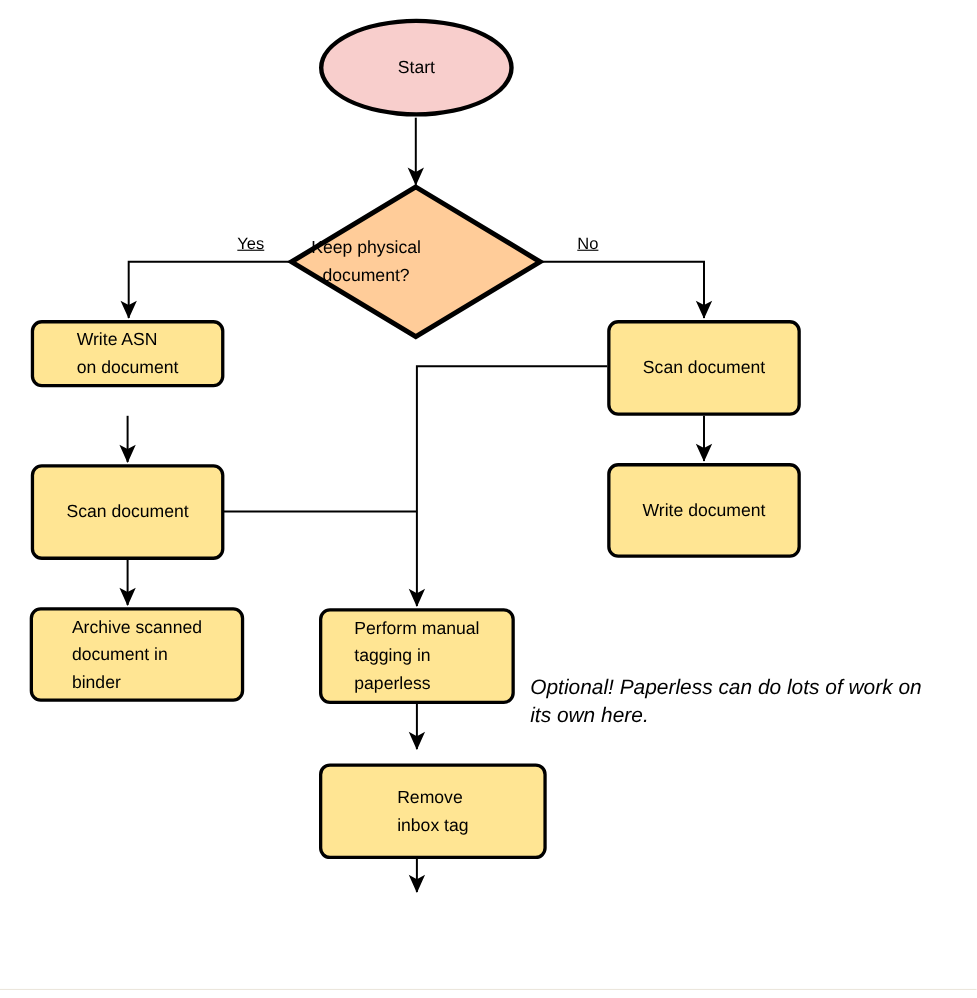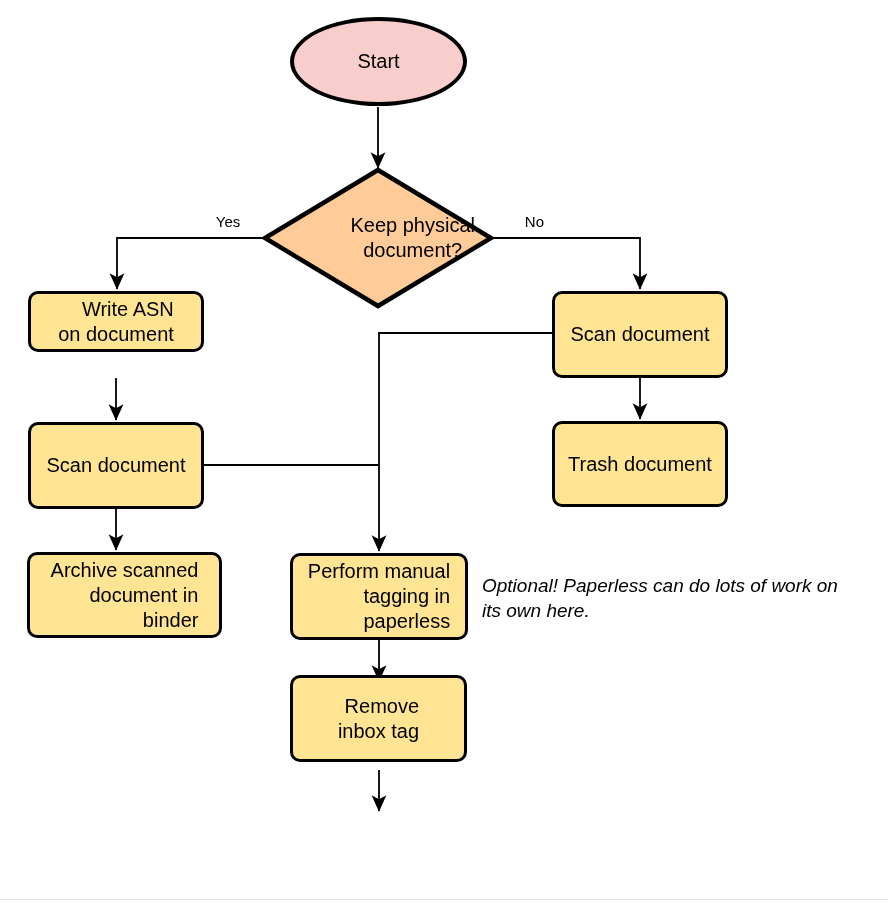--- a/index.html
+++ b/index.html
@@ -26,50 +26,51 @@
     stroke: var(--stroke, #000000);
     stroke-width: 4.5;
     stroke-linejoin: miter;
   }
   .node {
     position: absolute;
     box-sizing: border-box;
     display: flex;
     align-items: center;
     justify-content: center;
-    text-align: right;
-    font-size: 20px;
+    text-align: left;
+    font-size: 16px;
     line-height: 25px;
     white-space: pre-line;
   }
   .terminal {
     background: var(--terminal-fill, #f8cecc);
     border: 4px solid var(--stroke, #000000);
     border-radius: 50%;
   }
   .process {
     background: var(--process-fill, #ffe593);
     border: 3.5px solid var(--stroke, #000000);
     border-radius: 10px;
   }
   .decision-label {
     position: absolute;
     display: flex;
     align-items: center;
-    justify-content: flex-end;
+    justify-content: flex-start;
     text-align: center;
-    font-size: 20px;
+    font-size: 16px;
     line-height: 25px;
     white-space: pre-line;
   }
   .edge-label {
     position: absolute;
     font-size: 15px;
     text-align: center;
     line-height: 18px;
+    text-decoration: underline;
   }
   .annotation {
     position: absolute;
     font-size: 19px;
     font-style: italic;
     line-height: 25px;
     white-space: pre-line;
   }
   .page-divider {
     position: absolute;
@@ -81,26 +82,26 @@
   }
 
   
   #node-start        { left: 290px; top: 17px;  width: 177px; height: 89px; }
   #node-write-asn    { left: 28px;  top: 291px; width: 176px; height: 61px; }
   #node-scan-left    { left: 28px;  top: 422px; width: 176px; height: 87px; }
   #node-archive      { left: 27px;  top: 552px; width: 195px; height: 86px; }
   #node-scan-right   { left: 552px; top: 291px; width: 176px; height: 87px; }
   #node-trash        { left: 552px; top: 421px; width: 176px; height: 86px; }
   #node-tagging      { left: 290px; top: 553px; width: 178px; height: 87px; }
-  #node-remove-inbox { left: 290px; top: 675px; width: 177px; height: 87px; }
+  #node-remove-inbox { left: 290px; top: 694px; width: 207px; height: 87px; }
   #node-end          { left: 290px; top: 813px; width: 177px; height: 85px; }
   #decision-label    { left: 283px; top: 213px; width: 192px; height: 50px; }
   #label-yes         { left: 205px; top: 213px; width: 46px; }
   #label-no          { left: 500px; top: 213px; width: 44px; text-align: right; }
-  #annotation        { left: 482px; top: 573px; width: 400px; }
+  #annotation        { left: 482px; top: 613px; width: 400px; }
 </style>
 </head>
 <body>
 
 <div id="canvas">
 
   <svg id="edges" viewBox="0 0 888 907" xmlns="http://www.w3.org/2000/svg">
     <defs>
       <marker id="arrow" viewBox="0 0 12 12" refX="10.5" refY="6" markerWidth="11" markerHeight="11" orient="auto-start-reverse">
         <path d="M1,1.5 L11,6 L1,10.5 L3.4,6 Z" fill="#000000"></path>
@@ -152,21 +153,21 @@
     <span>Archive scanned
 document in
 binder</span>
   </div>
 
   <div id="node-scan-right" class="node process">
     <span>Scan document</span>
   </div>
 
   <div id="node-trash" class="node process">
-    <span>Trash document</span>
+    <span>Write document</span>
   </div>
 
   <div id="node-tagging" class="node process">
     <span>Perform manual
 tagging in
 paperless</span>
   </div>
 
   <div id="node-remove-inbox" class="node process">
     <span>Remove

